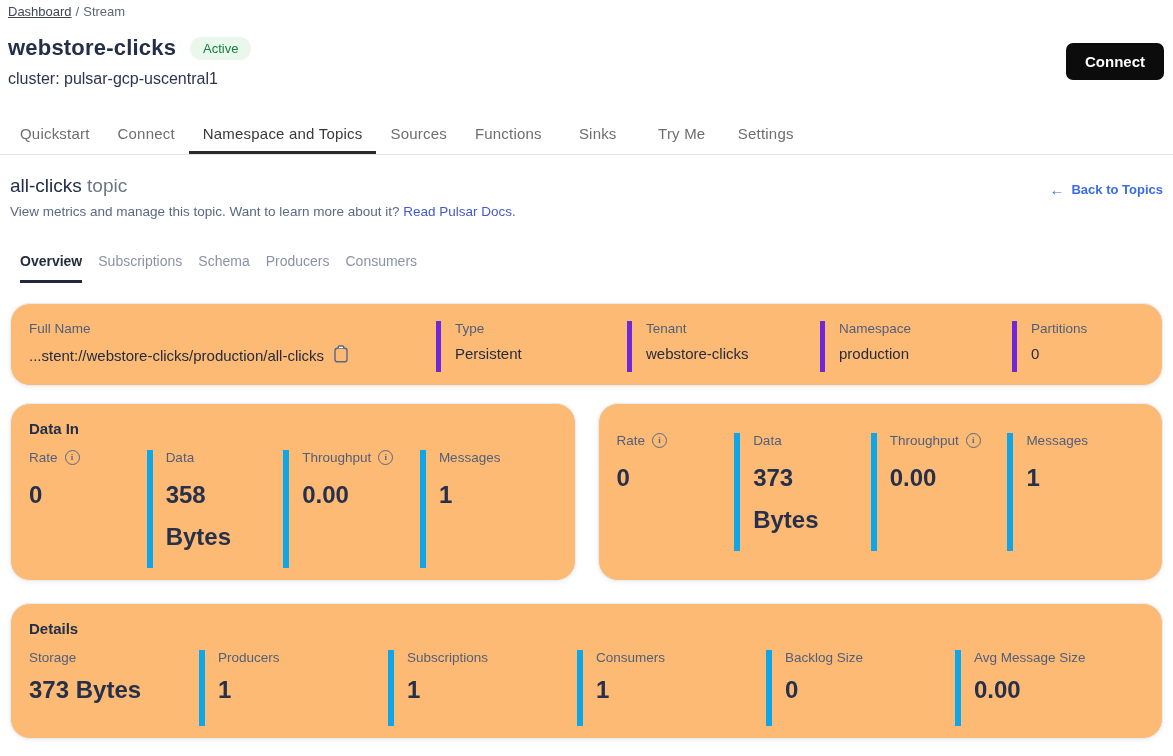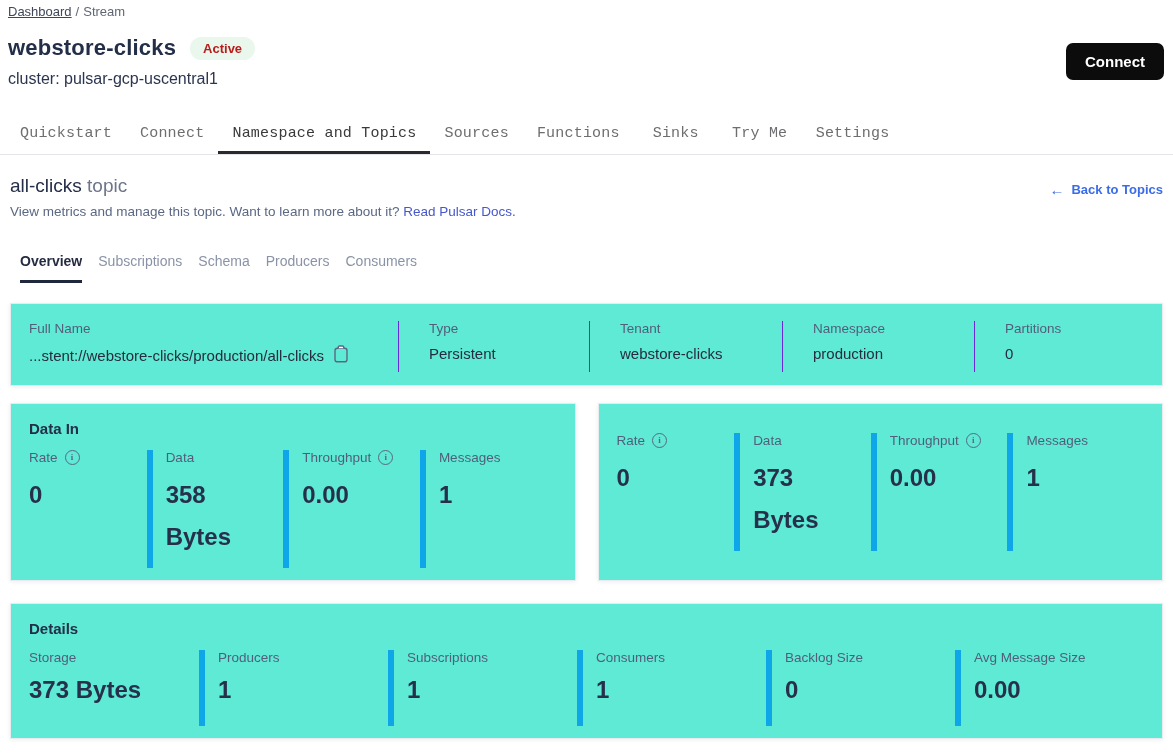--- a/index.html
+++ b/index.html
@@ -11,51 +11,51 @@
   }
   
   .breadcrumb { padding: 4px 0 0 8px; font-size: 13px; color: #5f6775; }
   .breadcrumb a { color: #3f4658; text-decoration: underline; cursor: pointer; }
   .breadcrumb .sep { margin: 0 4px; }
 
   
   .header { display: flex; justify-content: space-between; align-items: center; margin: 16px 9px 0 8px; }
   .title-row { display: flex; align-items: center; gap: 14px; }
   h1 { font-size: 22px; font-weight: 700; color: #232e48; letter-spacing: .2px; }
-  .badge { background: #e9f7ec; color: #b91c1c; font-size: 13px; font-weight: 700; padding: 4px 13px; border-radius: 14px; }
+  .badge { background: #e9f7ec; color: #15803d; font-size: 13px; font-weight: 400; padding: 4px 13px; border-radius: 14px; }
   .cluster { margin-top: 9px; font-size: 16px; color: #2c3550; }
   .connect-btn { background: #0c0c0d; color: #fff; font-weight: 700; font-size: 15px; border: none; border-radius: 7px; padding: 10px 19px; font-family: inherit; cursor: pointer; }
 
   
   .tabs { display: flex; margin-top: 24px; border-bottom: 1px solid #e4e5e9; padding-left: 6px; }
-  .tab { padding: 13px 14px 12px; font-size: 15px; color: #6e6e70; cursor: pointer; letter-spacing: .2px; white-space: nowrap; font-family: Liberation Mono, monospace; }
+  .tab { padding: 13px 14px 12px; font-size: 15px; color: #6e6e70; cursor: pointer; letter-spacing: .2px; white-space: nowrap; }
   .tab.short { min-width: 84px; text-align: center; }
   .tab.active { color: #3a3a3c; border-bottom: 3px solid #2a2a2c; padding-bottom: 9px; }
 
   
   .topic-section { display: flex; justify-content: space-between; align-items: flex-start; margin: 20px 10px 0; }
   h2 { font-size: 19px; font-weight: 400; }
   .topic-name { color: #232e48; font-weight: 500; }
   .topic-suffix { color: #6d7689; }
   .topic-desc { margin-top: 7px; font-size: 13.5px; color: #5a6884; }
   .topic-desc a { color: #4558cb; text-decoration: none; cursor: pointer; }
   .back-link { color: #3b6ce8; font-weight: 700; font-size: 13px; margin-top: 6px; display: flex; align-items: center; gap: 7px; cursor: pointer; text-decoration: none; white-space: nowrap; }
   .back-link .arrow { font-size: 15px; }
 
   
   .subtabs { display: flex; gap: 16px; margin: 34px 10px 0 20px; }
   .subtab { font-size: 14px; font-weight: 500; color: #8a93a6; padding-bottom: 11px; cursor: pointer; }
   .subtab.active { color: #252c41; font-weight: 700; border-bottom: 3px solid #20283d; }
 
   
-  .card { background: #5eead4; border: 1px solid #e9ebef; border-radius: 1px; box-shadow: 0 1px 4px rgba(25,35,60,.08); }
+  .card { background: #fdba74; border: 1px solid #e9ebef; border-radius: 20px; box-shadow: 0 1px 4px rgba(25,35,60,.08); }
 
   .info-card { margin: 20px 10px 0; height: 83px; display: grid; grid-template-columns: 387px 191px 193px 192px 1fr; padding: 17px 0 13px; }
   .info-field { padding: 0 10px 0 18px; }
-  .info-field.div { border-left: 1px solid #6d28d9; padding-left: 30px; }
+  .info-field.div { border-left: 5px solid #6d28d9; padding-left: 14px; margin-left: 38px; }
   .info-label { font-size: 13.5px; color: #525f7a; }
   .info-value { margin-top: 9px; font-size: 15px; color: #262c3f; display: flex; align-items: center; gap: 9px; white-space: nowrap; }
   .copy-btn { display: inline-flex; background: none; border: none; cursor: pointer; padding: 0; }
 
   .cards-row { display: flex; gap: 22px; margin: 17px 10px 0; }
   .data-card { flex: 1; height: 178px; padding: 16px 18px 14px; }
   .card-title { font-size: 15px; font-weight: 700; color: #232e48; }
   .metrics-row { display: flex; margin-top: 13px; }
   .metric { flex: 1; padding-left: 13px; border-left: 6px solid #0ea5e9; }
   .metric:first-child { border-left: none; padding-left: 0; }

